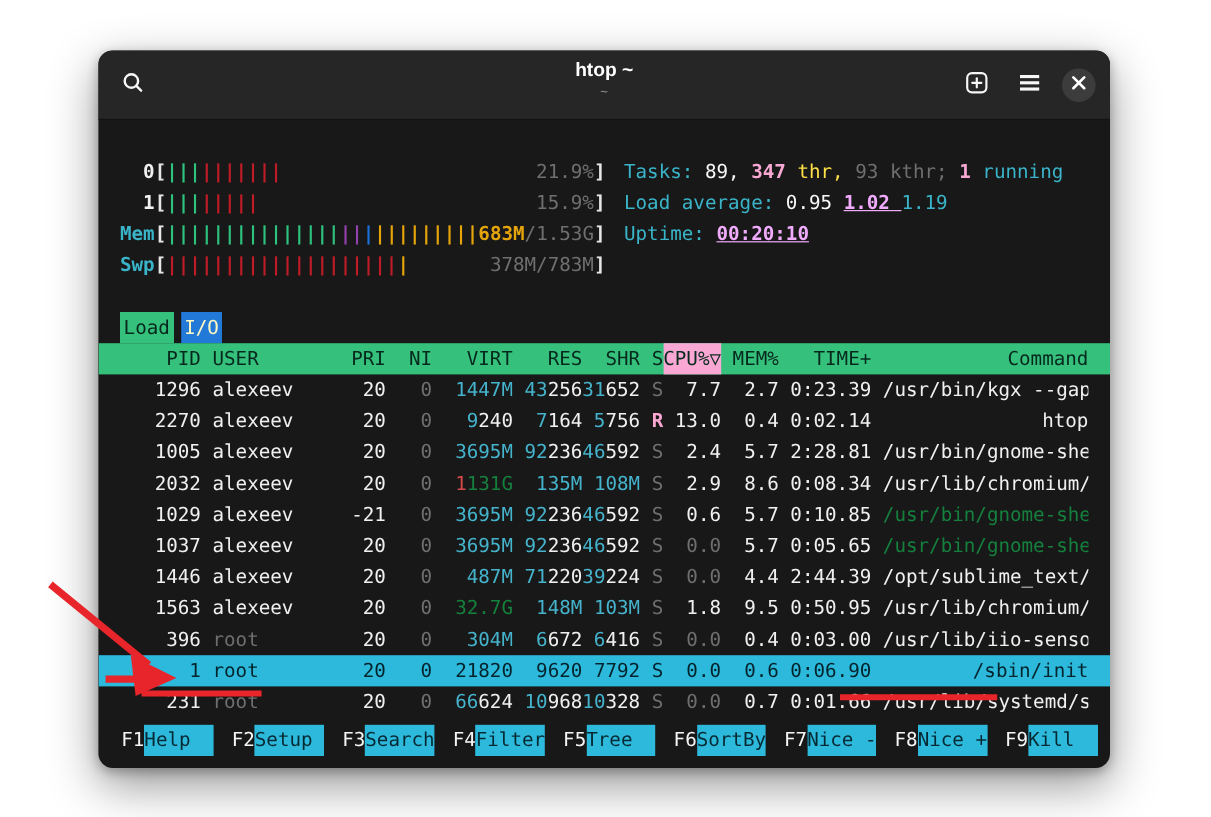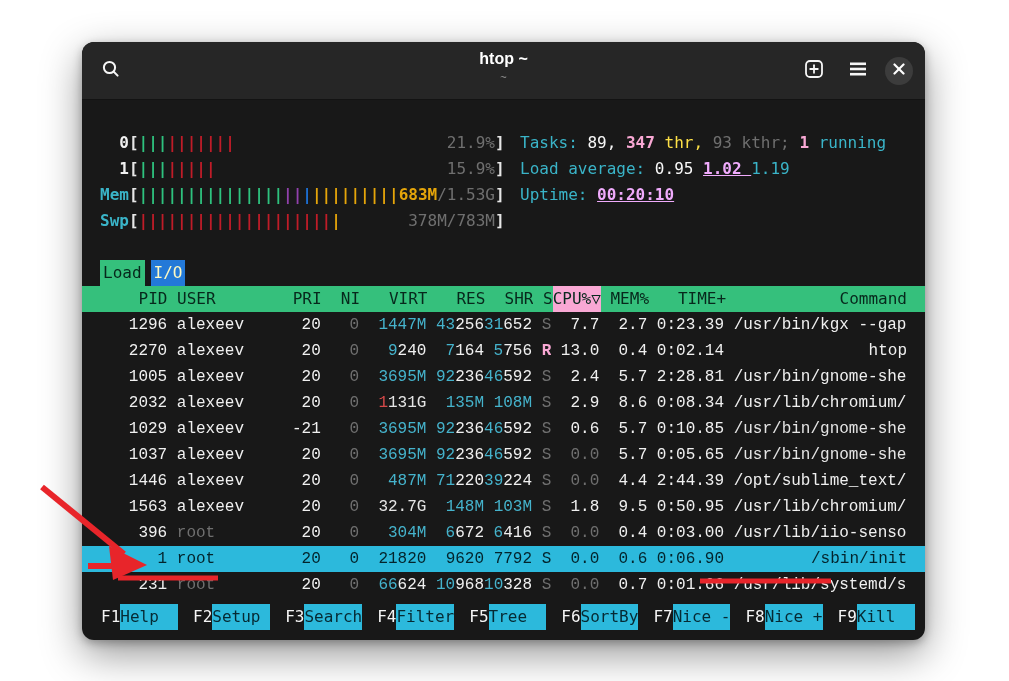--- a/index.html
+++ b/index.html
@@ -28,21 +28,21 @@
   .meter-line,.info-line{height:26px;}
   .meter-line{font-weight:bold;}
   .meter-label{display:inline-block;width:3ch;text-align:right;}
   .meter-bracket{color:#e6e6e6;}
   .meter-inner{display:inline-flex;width:37ch;justify-content:space-between;overflow:hidden;vertical-align:top;}
   .meter-value{font-weight:normal;}
   
   .cl-fg{color:#f0f0f0;} .cl-dim{color:#6f6f6f;} .cl-num{color:#45b3cc;}
   .cl-cyan{color:#3ab4c8;} .cl-cyanbb{color:#f0abfc;font-weight:bold;text-decoration:underline;}
   .cl-boldw{color:#f7f7f7;font-weight:normal;text-align:right;}
-  .cl-green{color:#2ec27e;} .cl-greent{color:#e5e5e5;} .cl-greenb{color:#f9a8d4;font-weight:bold;}
+  .cl-green{color:#2ec27e;} .cl-greent{color:#15803d;} .cl-greenb{color:#f9a8d4;font-weight:bold;}
   .cl-red{color:#c01c28;} .cl-redt{color:#d64949;}
   .cl-purple{color:#9141ac;} .cl-blue{color:#1c71d8;}
   .cl-yellow{color:#e5a50a;font-weight:bold;}
   .cl-tealdim{color:#fde047;text-align:right;}
   
   .spacer-line{height:26px;}
   .tabs-line{height:26px;}
   .tab{display:inline-block;height:26px;padding:0 3px;margin-right:6px;color:#06281c;}
   .tab-main{background:#35c07c;}
   .tab-io{background:#2379d8;color:#fef9c3;}
@@ -55,21 +55,21 @@
   .fcol-ni{width:4ch;text-align:right;}
   .fcol-virt{width:7ch;text-align:right;}
   .fcol-res{width:6ch;text-align:right;}
   .fcol-shr{width:5ch;text-align:right;}
   .fcol-s{width:2ch;text-align:right;}
   .fcol-cpu{width:5ch;text-align:right;}
   .fcol-mem{width:5ch;text-align:right;}
   .fcol-time{width:8ch;text-align:right;}
   .fcol-cmd{flex:1;text-align:right;margin-left:1ch;}
   .fcol.sorted{background:#f9a8d4;}
-  .prow{height:26px;display:flex;font-family:Liberation Mono, monospace;}
+  .prow{height:26px;display:flex;}
   .prow.selected{background:#2cb9dc;margin:0 -18px;padding:0 18px;}
   .prow.selected .fcol span{color:#03242c !important;font-weight:normal !important;}
   
   .fkey-bar{height:26px;display:flex;margin:0 -18px;margin-top:auto;padding-left:4px;}
   .fkey{display:inline-flex;}
   .fkey:last-child{flex:1;}
   .fkey-key{color:#f5f5f5;margin-left:15px;}
   .fkey-action{background:#2cb9dc;color:#062a33;white-space:pre;}
   .fkey:last-child .fkey-action{flex:1;}
   

